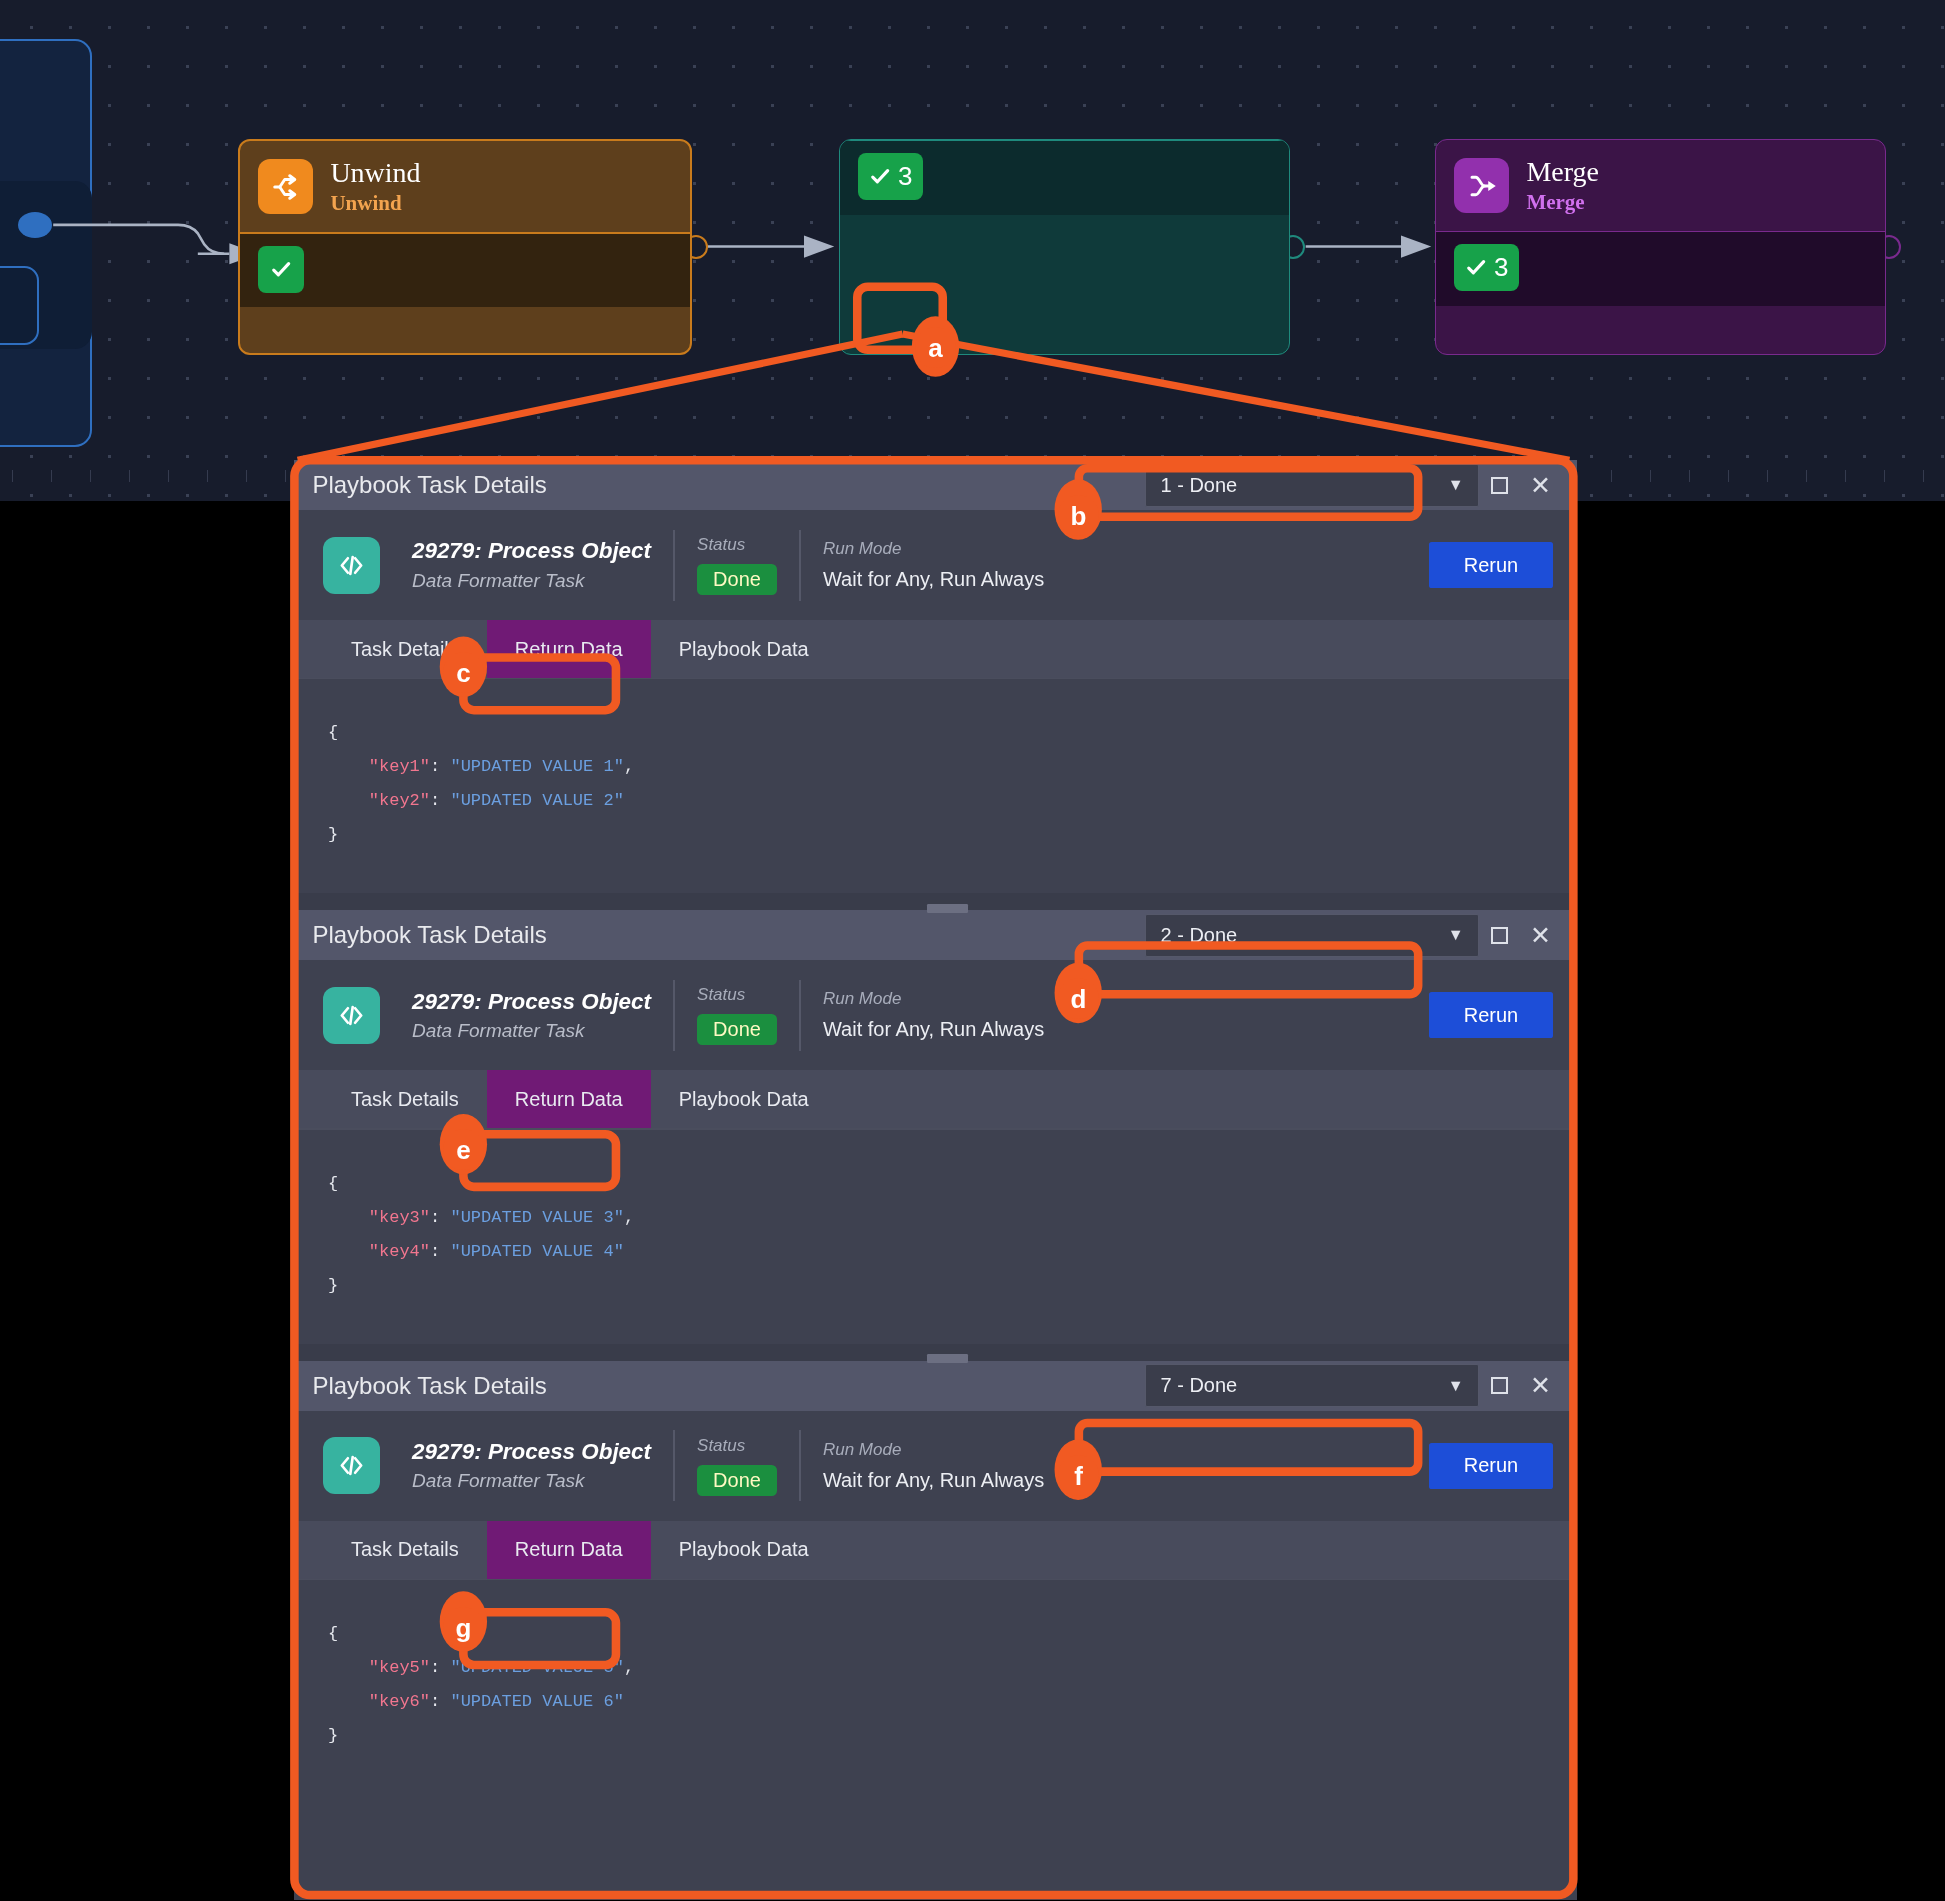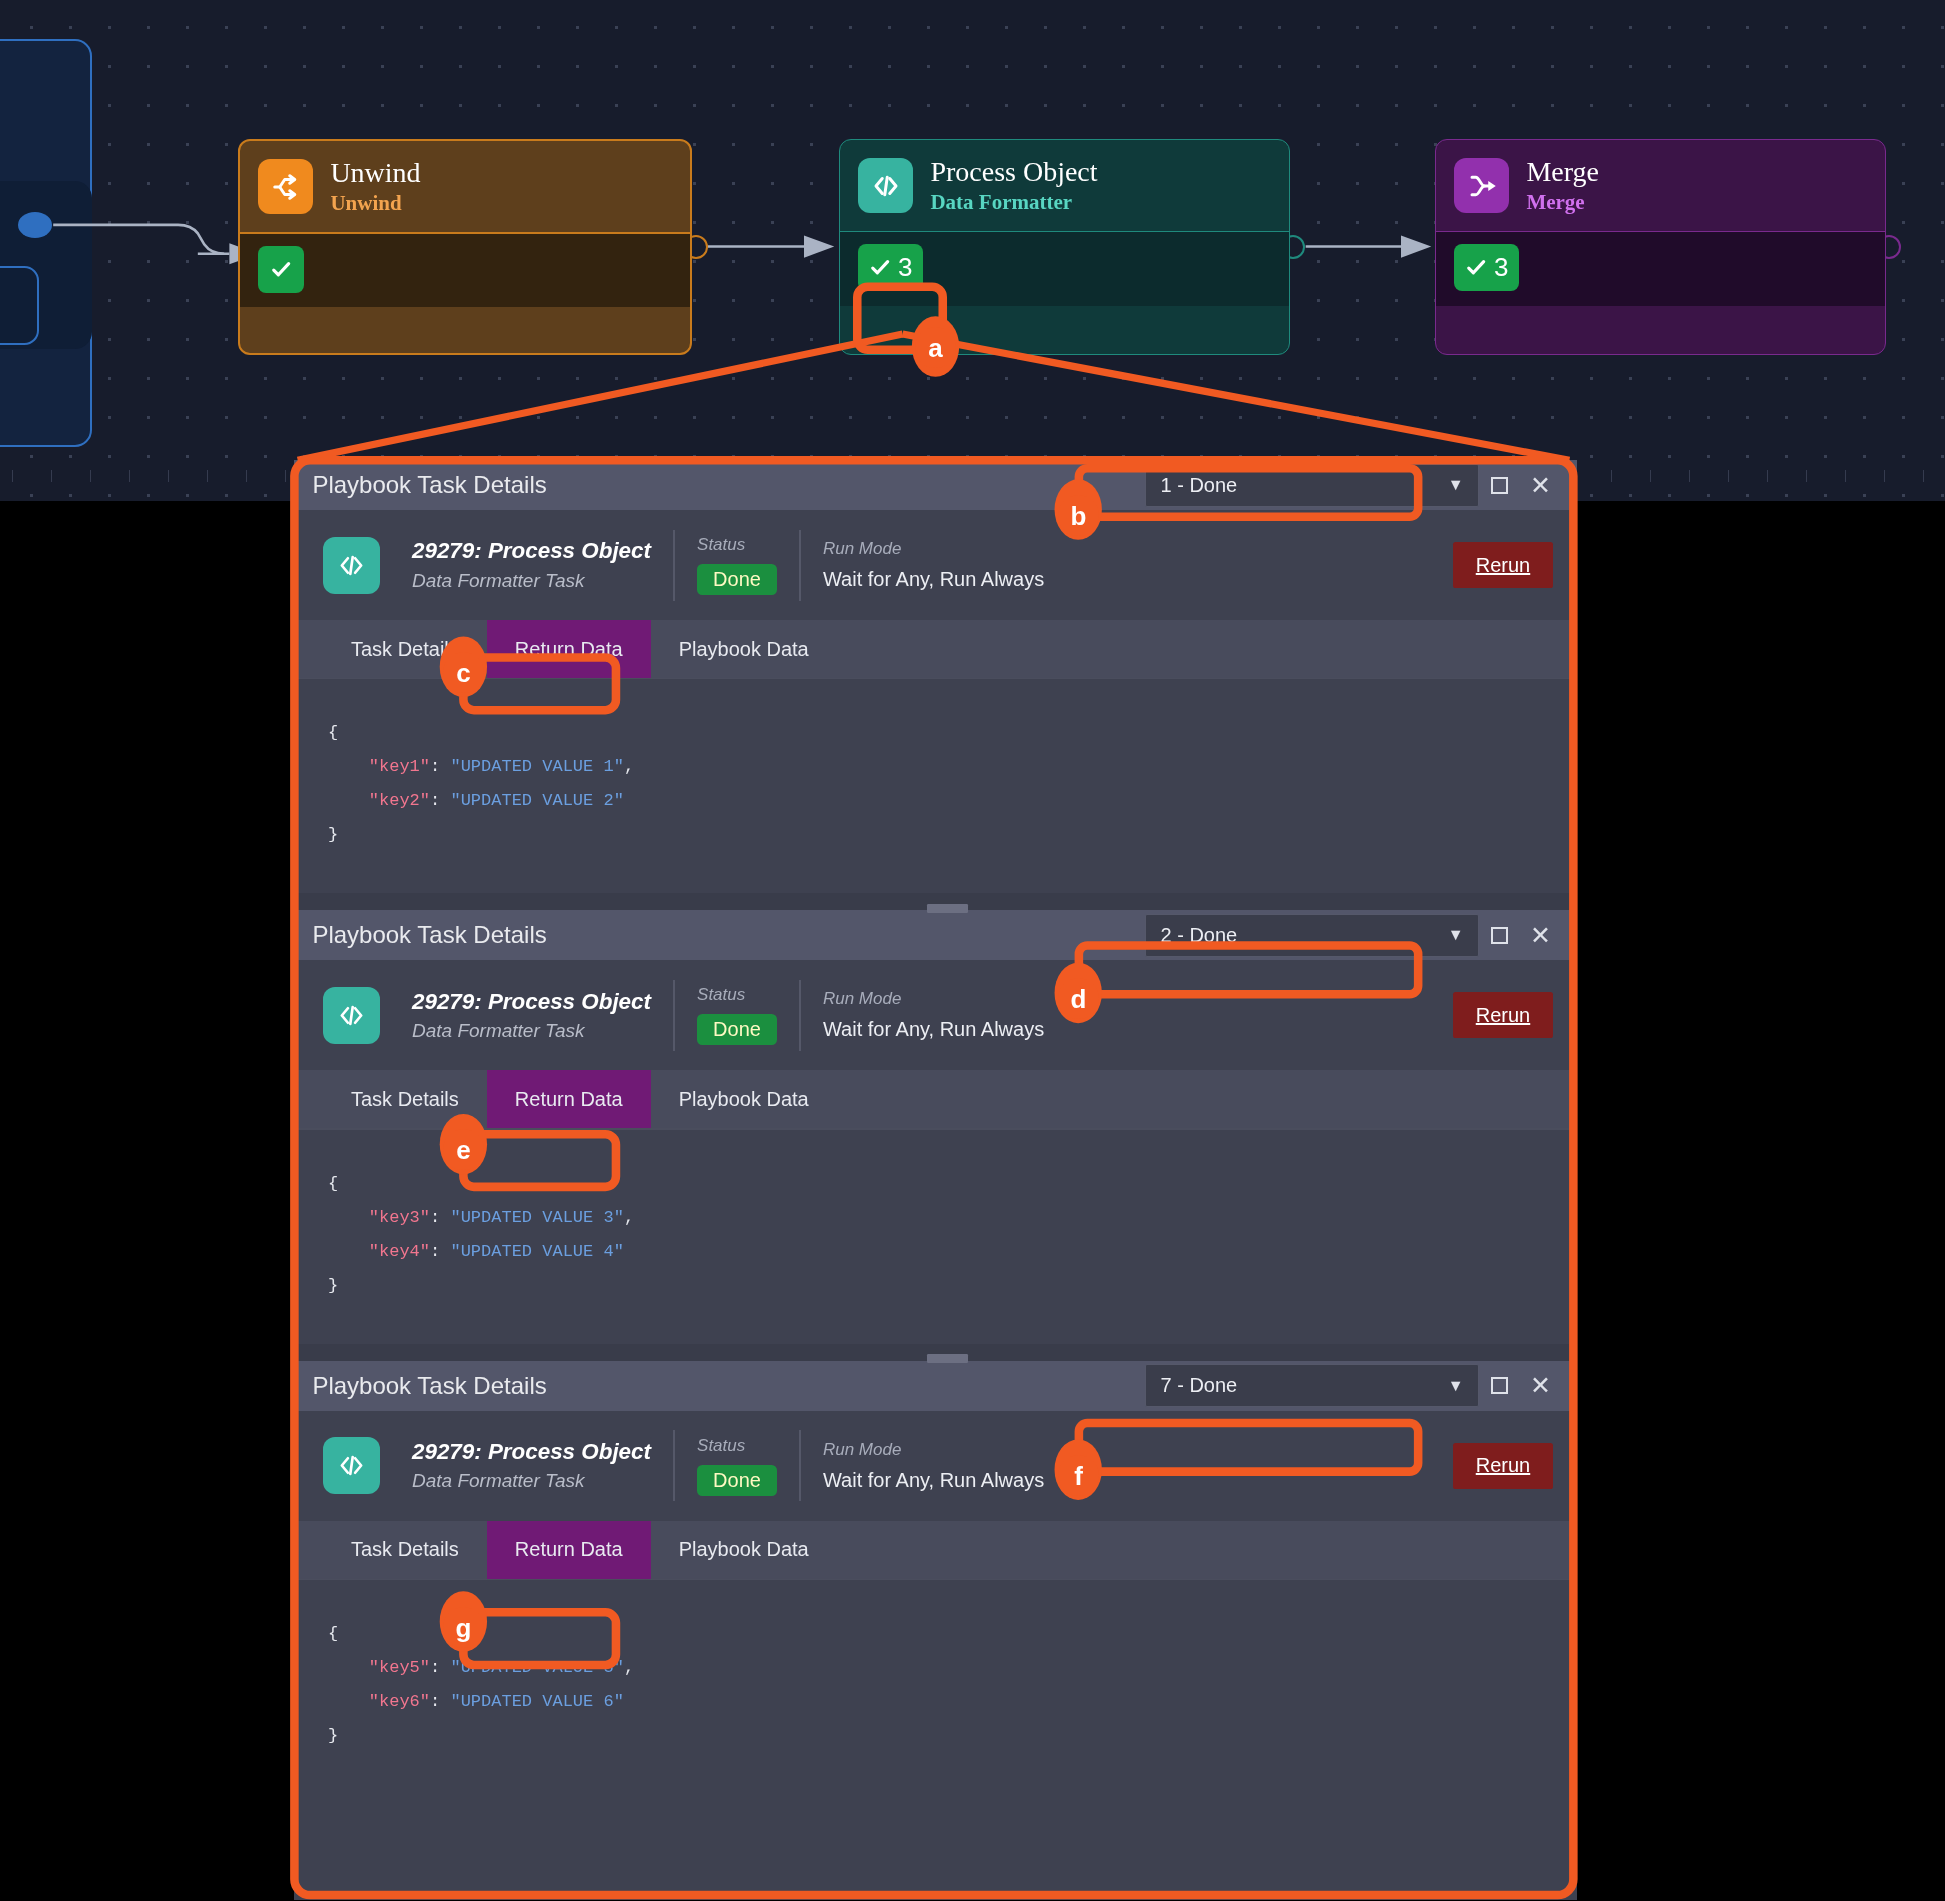--- a/index.html
+++ b/index.html
@@ -150,23 +150,23 @@
   .task-name .n2{ color:#b9bdc9; font-size:19px; margin-top:5.3px; }
   .vsep{ width:1.3px; height:71px; background:#555869; margin:0 22.4px; }
   .fieldcol .lbl{ color:#a8adbb; font-size:17px; margin-bottom:9.2px;font-style:italic; }
   .chip-done{
     display:inline-flex;align-items:center;justify-content:center;
     background:#1b8f3f; color:#fef9c3; font-size:20px;
     padding:4px 16px; border-radius:5.3px;
   }
   .runmode{ color:#eceef3; font-size:20px; }
   .rerun{
-    margin-left:auto; background:#7f1d1d; color:#fff; font-size:20px;
-    width:100px;height:46px; border-radius:2.6px;
-    display:flex;align-items:center;justify-content:center;text-decoration:underline;
+    margin-left:auto; background:#1d4ed8; color:#fff; font-size:20px;
+    width:124px;height:46px; border-radius:2.6px;
+    display:flex;align-items:center;justify-content:center;
   }
 
   .tabs{
     height:58px; background:#484b5c; display:flex; align-items:center;
     padding-left:29px; gap:0;
   }
   .tab{
     color:#e8eaf0; font-size:20px; padding:0 28px; height:58px;
     display:flex;align-items:center;
   }
@@ -233,33 +233,20 @@
       <div class="body">
         <div class="badge-ok">
           <svg class="check" viewBox="0 0 24 24" fill="none" stroke="#fff" stroke-width="3.4" stroke-linecap="round" stroke-linejoin="round">
               <polyline points="4 13 9 18 20 6"></polyline>
             </svg>
         </div>
       </div>
     </div>
 
     <div class="node" id="node-process">
-      <div class="head">
-        <div class="ico">
-          <svg width="30" height="30" viewBox="0 0 24 24" fill="none" stroke="#fff" stroke-width="2.4" stroke-linecap="round" stroke-linejoin="round">
-            <polyline points="9 6 4 12 9 18"></polyline>
-              <polyline points="15 6 20 12 15 18"></polyline>
-              <line x1="13" y1="5" x2="11" y2="19"></line>
-          </svg>
-        </div>
-        <div class="titles">
-          <div class="t1">Process Object</div>
-          <div class="t2">Data Formatter</div>
-        </div>
-      </div>
       <div class="body">
         <div class="badge-ok">
           <svg class="check" viewBox="0 0 24 24" fill="none" stroke="#fff" stroke-width="3.4" stroke-linecap="round" stroke-linejoin="round">
               <polyline points="4 13 9 18 20 6"></polyline>
             </svg>
           <span>3</span>
         </div>
       </div>
     </div>
 

